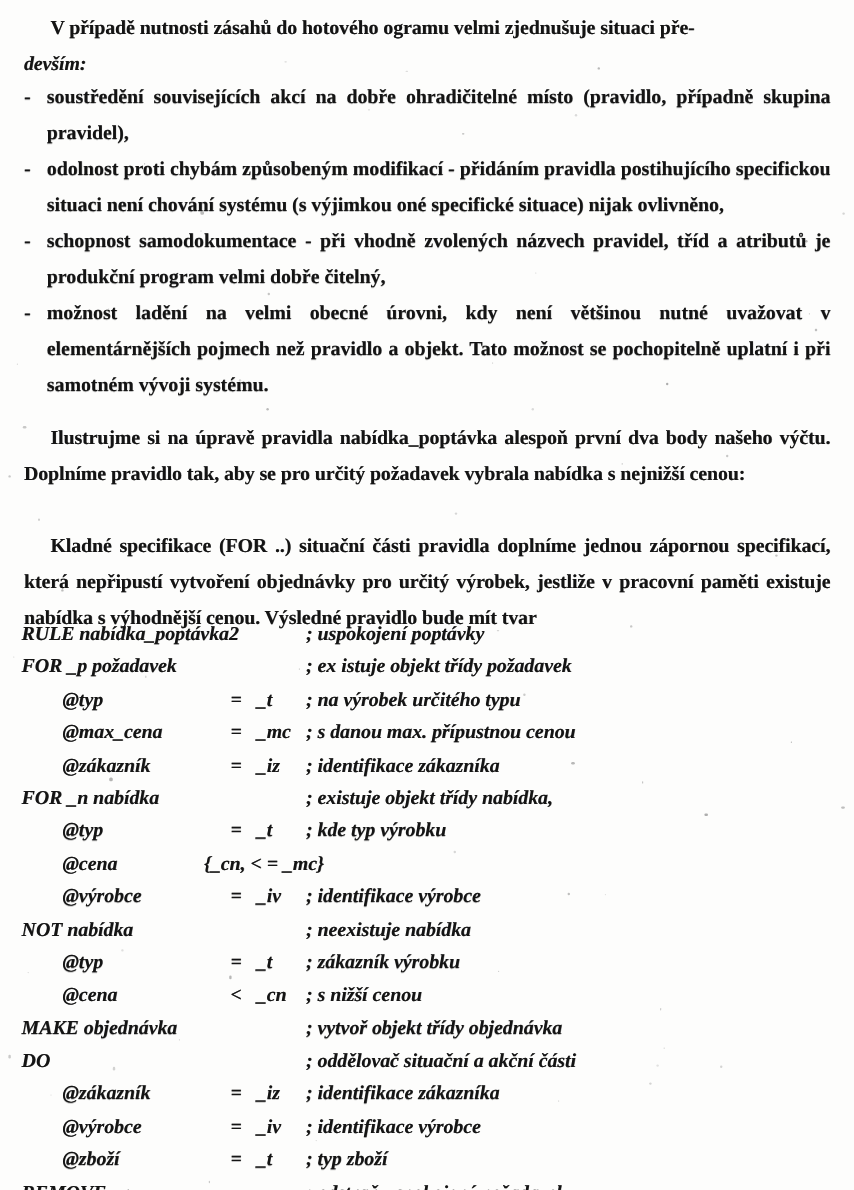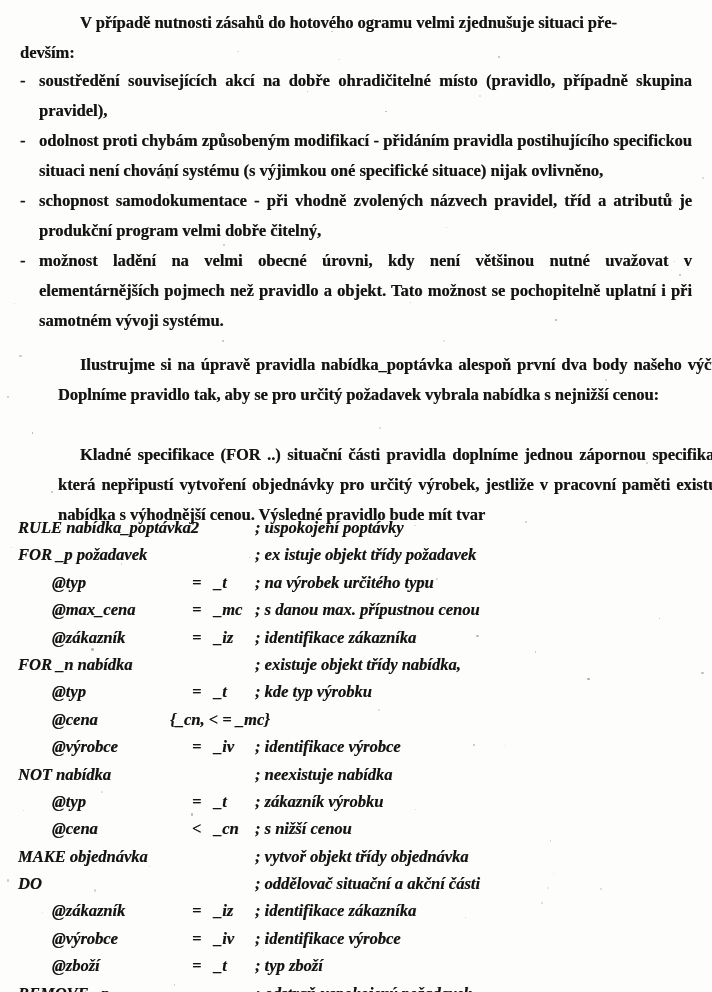--- a/index.html
+++ b/index.html
@@ -46,21 +46,21 @@
   .prose {
     position: absolute;
     left: 20px;
     width: 672px;
     font-size: 16.5px;
     line-height: 30px;
     font-weight: bold;
     text-align: justify;
     letter-spacing: -0.05px;
   }
-  .para-indent { text-indent: 22px; margin-left: 38px; }
+  .para-indent { text-indent: 22px; }
 
   .bullets {
     position: absolute;
     left: 20px;
     width: 672px;
     font-size: 16.5px;
     line-height: 30px;
     font-weight: bold;
   }
   .bullet {
@@ -176,21 +176,21 @@
       <i style="width: 2.53px; height: 2.53px; left: 222.9px; top: 243.5px; opacity: 0.52;"></i>
       <i style="width: 2.35px; height: 2.35px; left: 472.6px; top: 744.1px; opacity: 0.58;"></i>
       <i style="width: 2.47px; height: 2.47px; left: 93.7px; top: 889.4px; opacity: 0.4;"></i>
       <i style="width: 1.16px; height: 1.16px; left: 465.2px; top: 917px; opacity: 0.51;"></i>
     </div>
 
   <div class="content">
 
     <div class="prose" style="top:8px;">
       <div class="para-indent">V případě nutnosti zásahů do hotového ogramu velmi zjednušuje situaci pře-</div>
-      <div style="text-align:left;">devším:</div>
+      <div style="text-align:left;font-style:italic;">devším:</div>
     </div>
 
     <div class="bullets" style="top:66px;">
 
       <p class="bullet">
         <span class="dash">-</span>
         <span>soustředění souvisejících akcí na dobře ohradičitelné místo (pravidlo, případně skupina pravidel),</span>
       </p>
 
       <p class="bullet">

